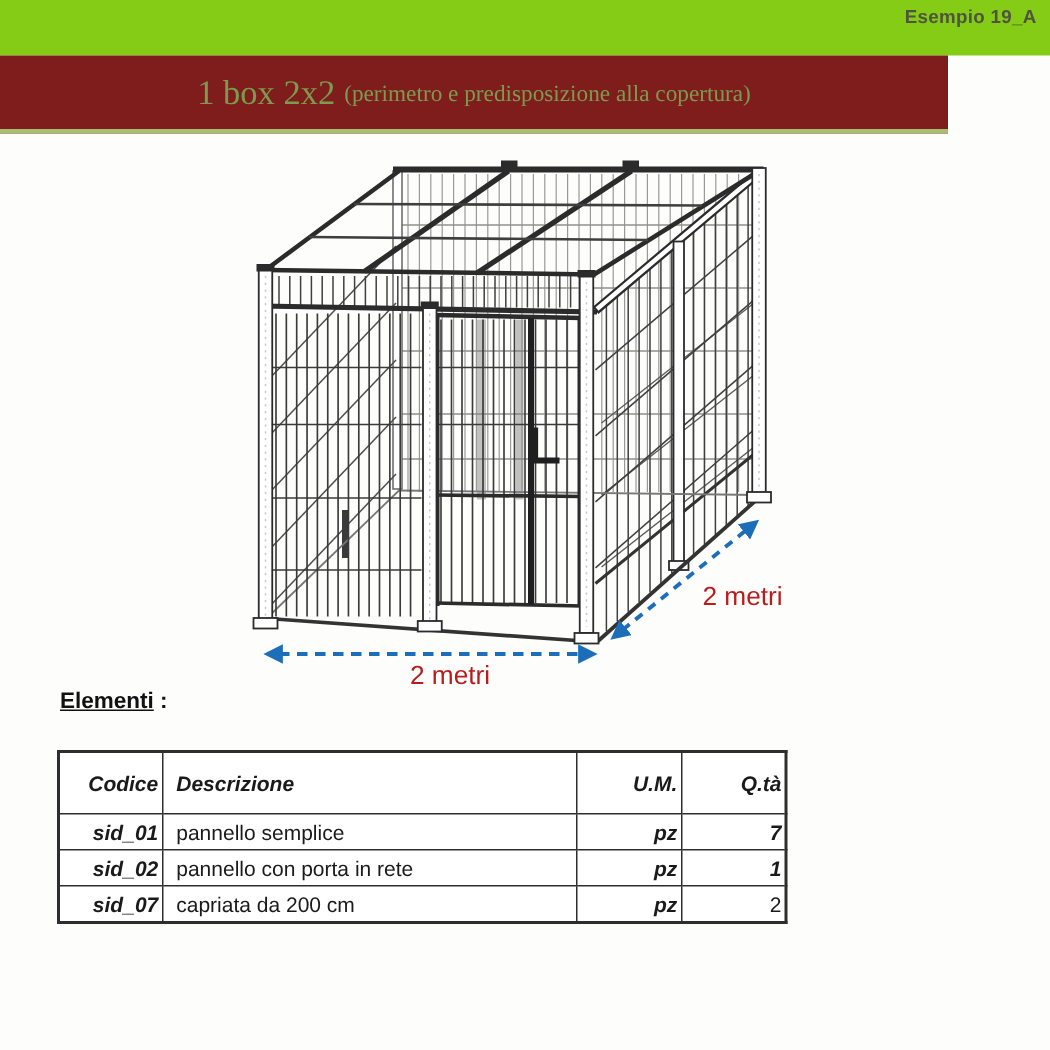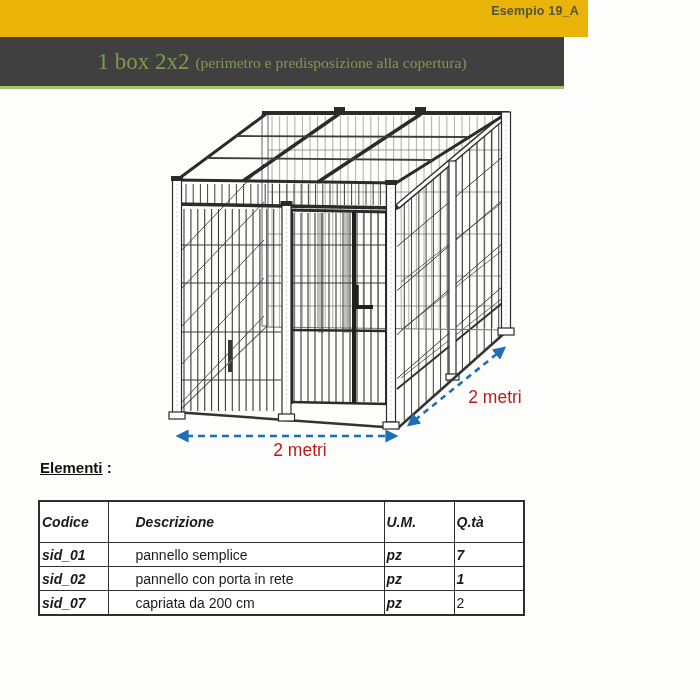--- a/index.html
+++ b/index.html
@@ -1,35 +1,35 @@
 <!DOCTYPE html>
 <html><head>
 <meta charset="utf-8">
 <style>
   html,body{margin:0;padding:0;background:#fff;}
   .page{position:relative;width:700px;height:700px;background:#fdfdfc;overflow:hidden;
         font-family:"Liberation Sans","DejaVu Sans",sans-serif;color:#1a1a1a;}
-  .topbar{position:absolute;left:0;top:0;width:588px;height:37px;background:#eab308;}
+  .topbar{position:absolute;left:0;top:0;width:700px;height:37px;background:#84cc16;}
   .docref{position:absolute;top:4px;right:9px;font-size:12.5px;font-weight:700;color:#51543d;letter-spacing:.2px;}
-  .titleband{position:absolute;left:0;top:37px;width:564px;height:49px;background:#404040;
+  .titleband{position:absolute;left:0;top:37px;width:632px;height:49px;background:#7f1d1d;
              border-bottom:3px solid #a6c06f;display:flex;align-items:center;justify-content:center;}
   .title-main{font-family:"Liberation Serif","DejaVu Serif",serif;font-size:23px;color:#7d9b4e;}
   .title-sub{font-family:"Liberation Serif","DejaVu Serif",serif;font-size:15.5px;color:#7d9b4e;margin-left:6px;padding-top:3px;}
   svg.diagram{position:absolute;left:0;top:0;width:700px;height:700px;}
   .dim-label{position:absolute;width:120px;text-align:center;font-size:17.5px;color:#b91c1c;}
   .dim-w{left:240px;top:440px;}
   .dim-d{left:435px;top:387px;}
   .elementi{position:absolute;left:40px;top:459px;font-size:15px;font-weight:700;color:#111;}
   .elementi .u{text-decoration:underline;}
   table.parts{position:absolute;left:38px;top:500px;width:485px;border-collapse:collapse;
               border:2.2px solid #2e2e2e;table-layout:fixed;background:#fff;}
   table.parts th,table.parts td{border:1.6px solid #2e2e2e;font-size:14px;padding:0 2px;overflow:hidden;white-space:nowrap;}
-  table.parts th{height:40px;font-style:italic;font-weight:700;text-align:left;}
-  table.parts th.desc,table.parts td.desc{text-align:left;padding-left:27px;}
-  table.parts td{height:23px;text-align:left;}
+  table.parts th{height:40px;font-style:italic;font-weight:700;text-align:right;}
+  table.parts th.desc,table.parts td.desc{text-align:left;padding-left:9px;}
+  table.parts td{height:23px;text-align:right;}
   td.code{font-style:italic;font-weight:700;font-size:13px;}
   td.um{font-style:italic;font-weight:700;font-size:13px;}
   td.qta.b{font-style:italic;font-weight:700;}
   .c-codice{width:69px;}.c-desc{width:276px;}.c-um{width:70px;}.c-qta{width:70px;}
 </style>
 </head>
 <body>
 
 <div class="page">
 

